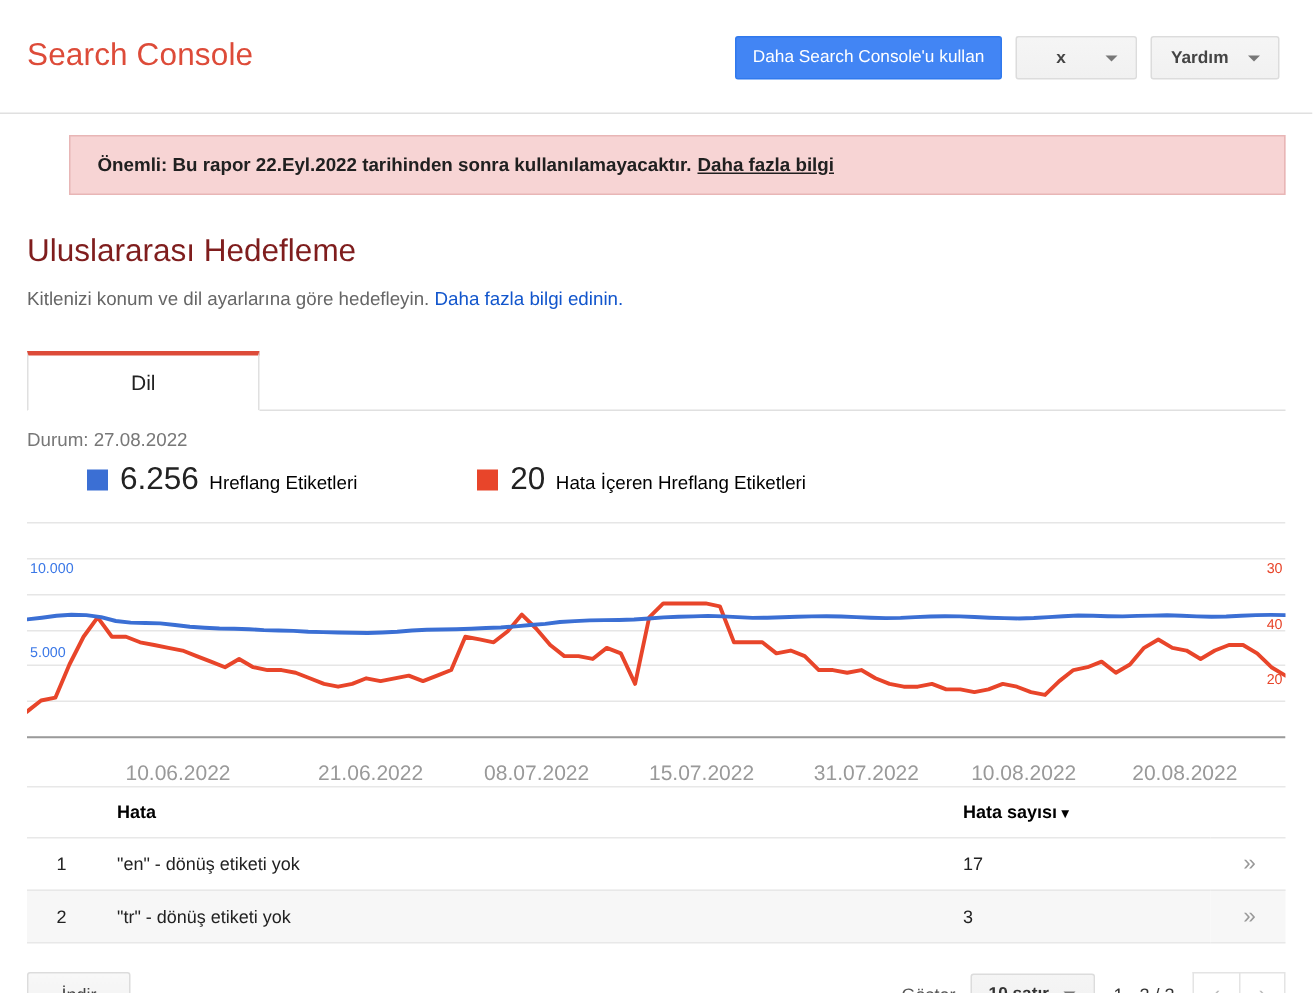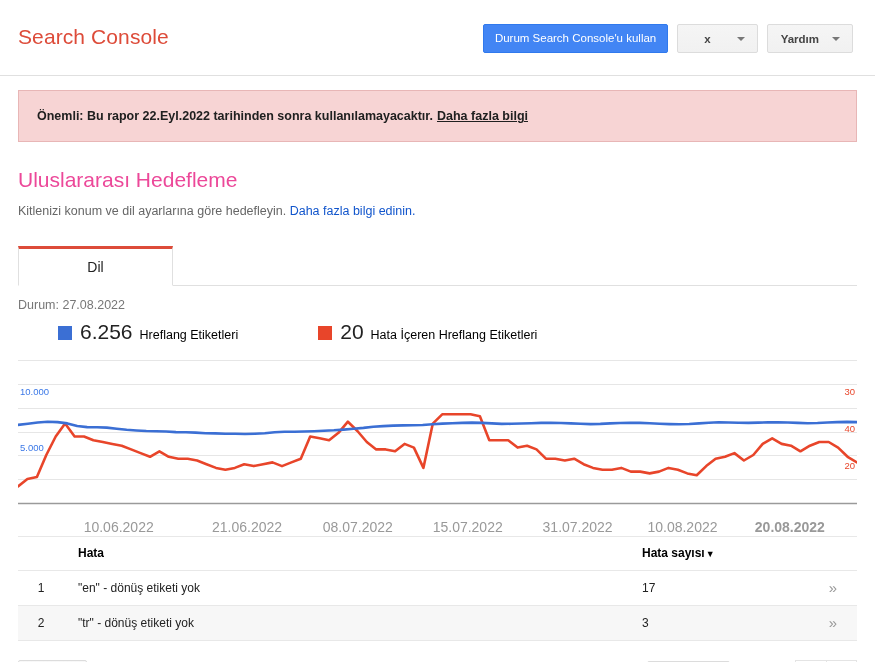--- a/index.html
+++ b/index.html
@@ -65,40 +65,41 @@
     border-right: 4px solid transparent;
     border-top: 4px solid #777;
     margin-right: 12px;
   }
 
   
   .banner-wrap { padding: 14px 18px 0 18px; }
   .banner {
     background: #f7d4d4;
     border: 1px solid #e8b6b6;
-    height: 52px;
+    height: 40px;
     display: flex;
     align-items: center;
     padding: 0 18px;
     font-size: 12.5px;
     font-weight: bold;
     color: #202020;
+    margin-left: 28px;
   }
   .banner a {
     color: #202020;
     text-decoration: underline;
     margin-left: 4px;
     cursor: pointer;
   }
 
   
   .title {
     margin: 26px 0 0 18px;
     font-size: 21px;
-    color: #ec4899;
+    color: #7f1d1d;
     font-weight: normal;
   }
   .subtitle {
     margin: 12px 0 0 18px;
     font-size: 12.5px;
     color: #666;
   }
   .subtitle a { color: #15c; text-decoration: none; cursor: pointer; }
 
   
@@ -262,21 +263,21 @@
     cursor: pointer;
   }
   .navbtn.prev { border-right: none; }
 </style>
 </head>
 <body>
 
 <div class="header">
   <div class="brand">Search Console</div>
   <div class="header-actions">
-    <button class="btn-blue">Durum Search Console'u kullan</button>
+    <button class="btn-blue">Daha Search Console'u kullan</button>
     <div class="btn-grey wide">
       <span class="lbl">x</span>
       <span class="caret"></span>
     </div>
     <div class="btn-grey">
       <span class="lbl">Yardım</span>
       <span class="caret"></span>
     </div>
   </div>
 </div>
@@ -331,21 +332,21 @@
   <div class="axis-lbl right" id="ylab-r1" style="top: 63.1111px;">40</div>
   <div class="axis-lbl right" id="ylab-r2" style="top: 100.056px;">20</div>
 </div>
 <div class="xaxis" id="xaxis">
     <div class="xtick" style="left: 12%;">10.06.2022</div>
     <div class="xtick" style="left: 27.3%;">21.06.2022</div>
     <div class="xtick" style="left: 40.5%;">08.07.2022</div>
     <div class="xtick" style="left: 53.6%;">15.07.2022</div>
     <div class="xtick" style="left: 66.7%;">31.07.2022</div>
     <div class="xtick" style="left: 79.2%;">10.08.2022</div>
-    <div class="xtick" style="left: 92%; font-weight: bold;">20.08.2022</div>
+    <div class="xtick" style="left: 92%;">20.08.2022</div>
   </div>
 
 <table class="tbl">
   <thead>
     <tr>
       <th class="col-idx"></th>
       <th class="col-err">Hata</th>
       <th class="col-cnt">
         <span>Hata sayısı</span><span class="sort-arrow">▼</span>
       </th>

